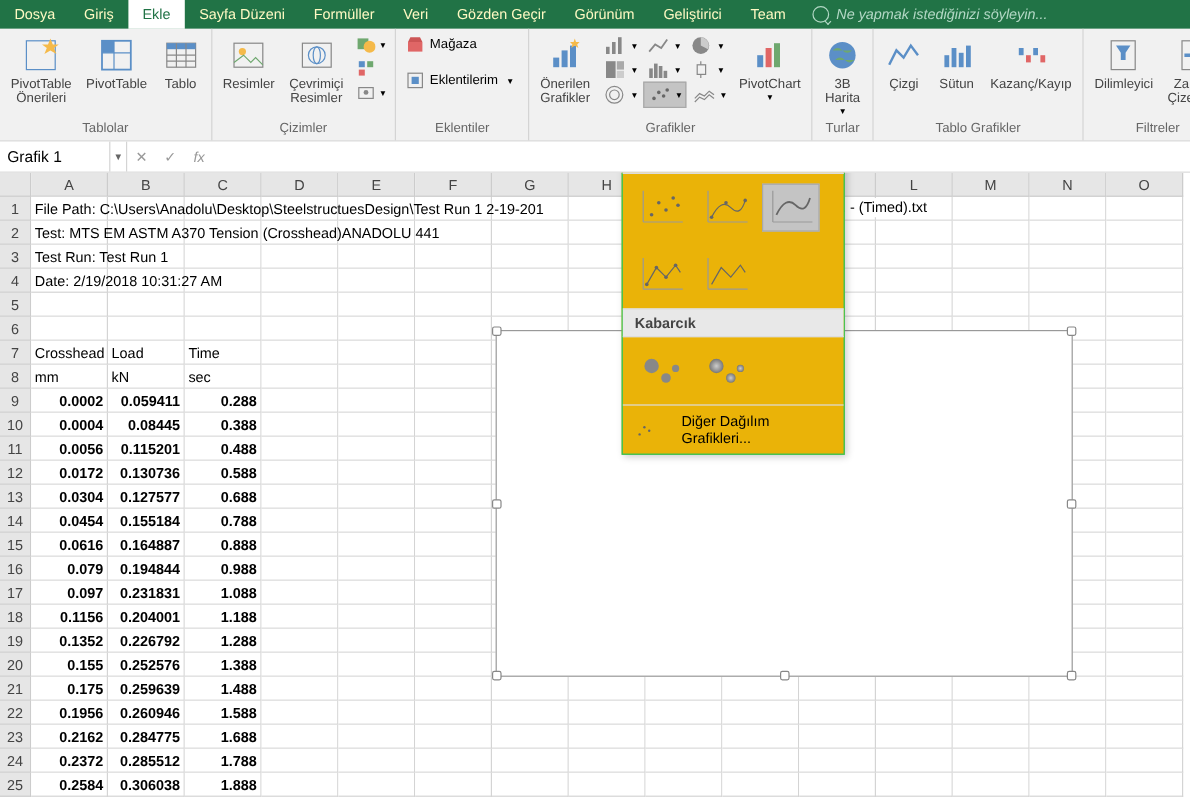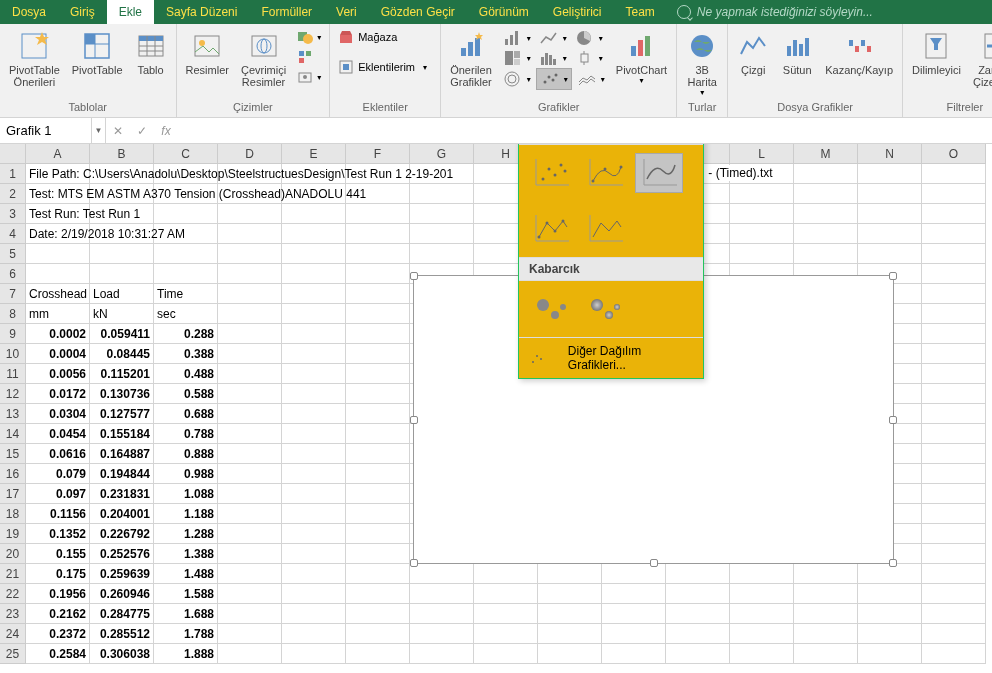--- a/index.html
+++ b/index.html
@@ -1,20 +1,20 @@
 <!DOCTYPE html>
 <html><head>
 <meta charset="utf-8">
 <style>
 * { box-sizing: border-box; margin: 0; padding: 0; font-family: 'Segoe UI', Tahoma, sans-serif; }
 body { background: #fff; font-size: 12px; overflow: hidden; width: 992px; height: 673px; }
 
 
 .tabs { display: flex; background: #217346; height: 24px; align-items: stretch; }
-.tab { color: #fde047; padding: 0 12px; display: flex; align-items: center; font-size: 12px; cursor: pointer; }
+.tab { color: #fef9c3; padding: 0 12px; display: flex; align-items: center; font-size: 12px; cursor: pointer; }
 .tab.active { background: #fff; color: #217346; }
 .tell-me { flex: 1; display: flex; align-items: center; color: #b3d8c5; font-style: italic; margin-left: 10px; }
 .tell-me-icon { width: 14px; height: 14px; border: 1px solid #b3d8c5; border-radius: 50%; margin-right: 6px; position: relative; }
 .tell-me-icon::after { content: ''; position: absolute; width: 3px; height: 3px; border-right: 1px solid #b3d8c5; border-bottom: 1px solid #b3d8c5; bottom: -2px; right: -2px; transform: rotate(45deg); }
 
 
 .ribbon { display: flex; background: #f1f1f1; border-bottom: 1px solid #d4d4d4; height: 94px; }
 .ribbon-group { display: flex; flex-direction: column; border-right: 1px solid #d4d4d4; padding: 4px 5px 0; }
 .ribbon-group-body { display: flex; flex: 1; align-items: flex-start; gap: 4px; }
 .ribbon-group-label { text-align: center; font-size: 11px; color: #666; padding: 2px 0 4px; }
@@ -338,21 +338,21 @@
             <svg width="32" height="32">
               <rect x="6" y="10" width="4" height="6" fill="#5b8fc7"></rect>
               <rect x="12" y="16" width="4" height="6" fill="#e06666"></rect>
               <rect x="18" y="10" width="4" height="6" fill="#5b8fc7"></rect>
               <rect x="24" y="16" width="4" height="6" fill="#e06666"></rect>
             </svg>
           </div>
         <div class="ribbon-btn-label">Kazanç/Kayıp</div>
       </div>
     </div>
-    <div class="ribbon-group-label">Dosya Grafikler</div>
+    <div class="ribbon-group-label">Tablo Grafikler</div>
   </div>
 
   <div class="ribbon-group">
     <div class="ribbon-group-body">
       <div class="ribbon-btn">
         <div class="ribbon-icon">
             <svg width="32" height="32">
               <rect x="6" y="4" width="20" height="24" fill="none" stroke="#888"></rect>
               <polygon points="10,8 22,8 18,14 18,20 14,20 14,14" fill="#5b8fc7"></polygon>
             </svg>

